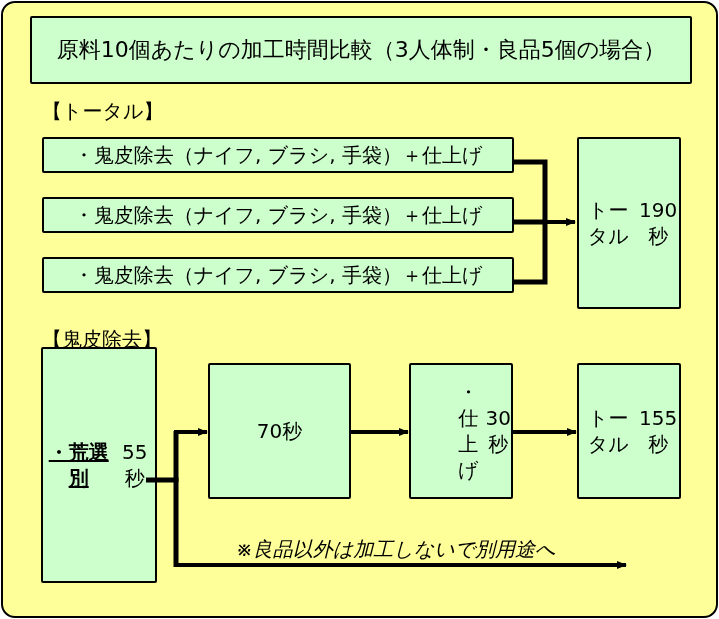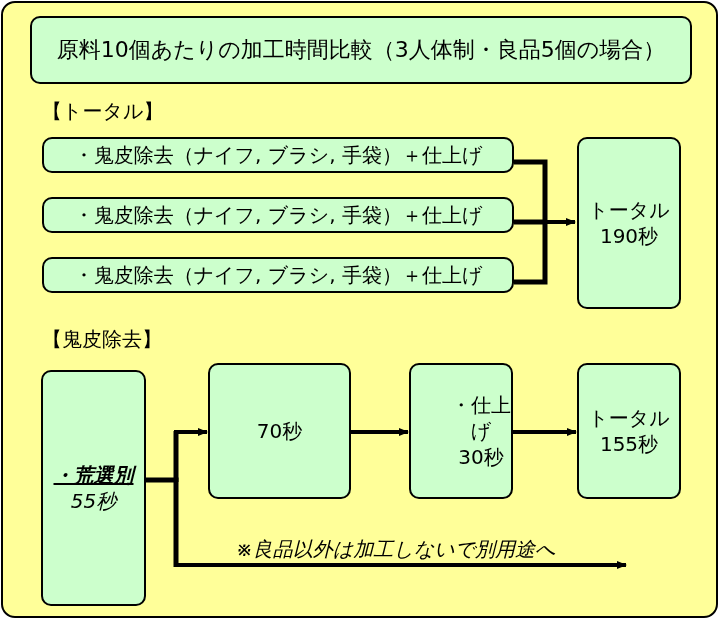--- a/index.html
+++ b/index.html
@@ -1,26 +1,26 @@
 <!DOCTYPE html>
 <html><head>
 <meta charset="utf-8">
 <style>
   html, body { margin:0; padding:0; background:#ffffff; }
   body { width:719px; height:619px; position:relative; overflow:hidden;
          font-family:"DejaVu Sans", "Liberation Sans", sans-serif; color:#000; }
   .frame { position:absolute; left:1px; top:1px; width:713px; height:613px;
            background:#ffff99; border:2px solid #000; border-radius:14px; }
-  .box { position:absolute; background:#ccffcc; border:2px solid #000; border-radius:10px;
+  .box { position:absolute; background:#ccffcc; border:2px solid #000; border-radius:2px;
          box-sizing:border-box; display:flex; align-items:center; justify-content:center;
          text-align:center; }
   .title-box { left:30px; top:16px; width:662px; height:68px; font-size:22px; }
   .heading { position:absolute; font-size:20px; }
   .trad { left:42px; width:472px; height:36px; font-size:20px; }
-  .col { flex-direction:column; font-size:20px; line-height:26px; }
+  .col { flex-direction:row; font-size:20px; line-height:26px; }
   svg.lines { position:absolute; left:0; top:0; }
   .note { position:absolute; left:236px; top:536px; font-size:20px;font-style:italic; }
   .u { text-decoration:underline; font-weight:bold; }
 </style>
 </head>
 <body>
 
 <div class="frame"></div>
 
 <div class="box title-box">
@@ -39,21 +39,21 @@
   <span>・鬼皮除去（ナイフ, ブラシ, 手袋）＋仕上げ</span>
 </div>
 
 <div class="box col" style="left:577px;top:137px;width:104px;height:172px;">
   <span>トータル</span>
   <span>190秒</span>
 </div>
 
 <div class="heading" style="left:42px;top:326px;">【鬼皮除去】</div>
 
-<div class="box col" style="left:41px;top:370px;width:105px;height:236px;font-style:italic;">
+<div class="box col" style="left:41px;top:347px;width:116px;height:236px;">
   <span class="u">・荒選別</span>
   <span>55秒</span>
 </div>
 
 <div class="box col" style="left:208px;top:363px;width:143px;height:136px;">
   <span>70秒</span>
 </div>
 
 <div class="box col" style="left:409px;top:363px;width:104px;height:136px;padding-left:40px;">
   <span>・仕上げ</span>

